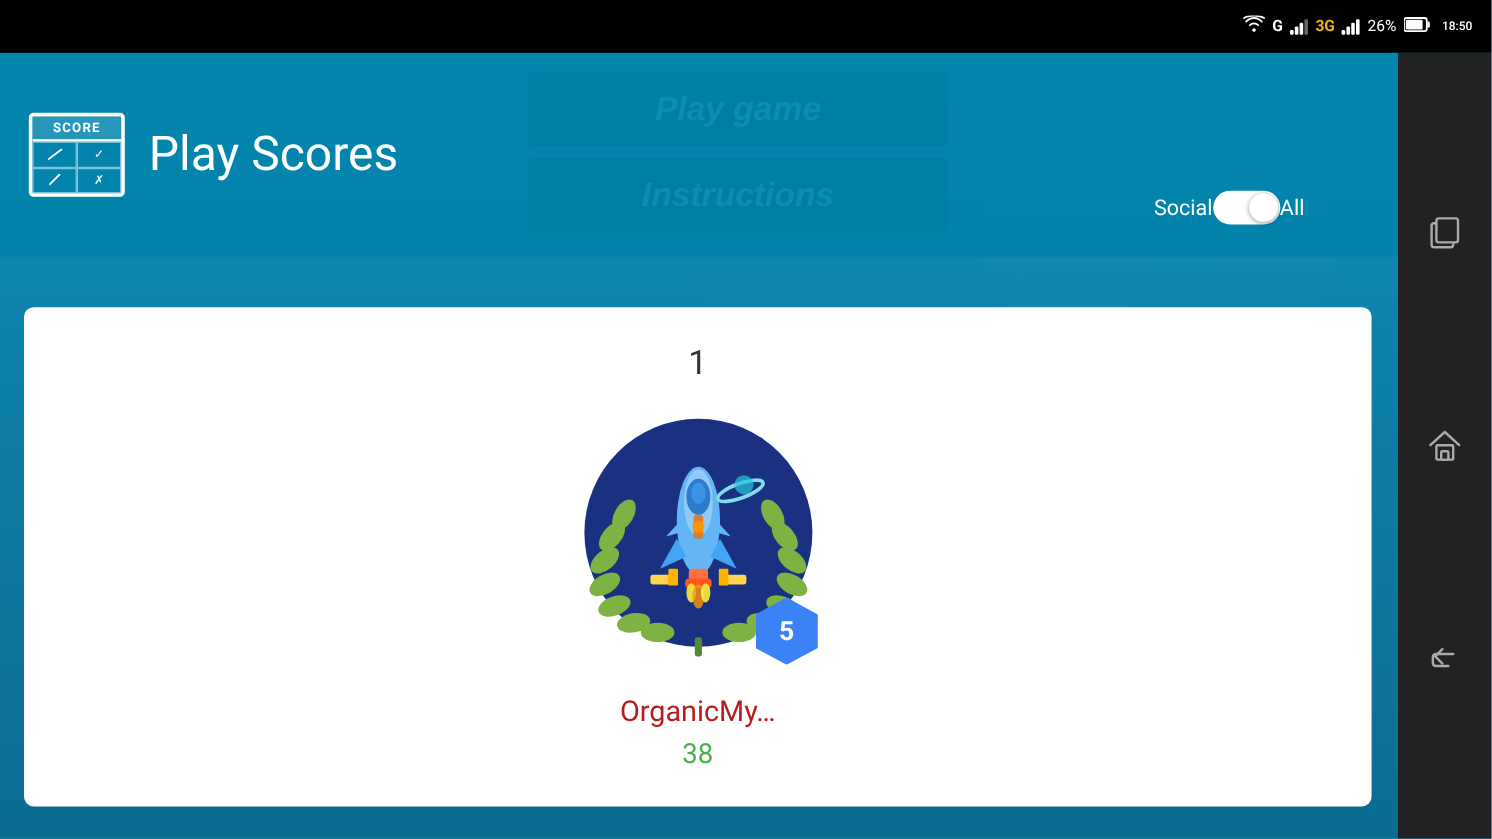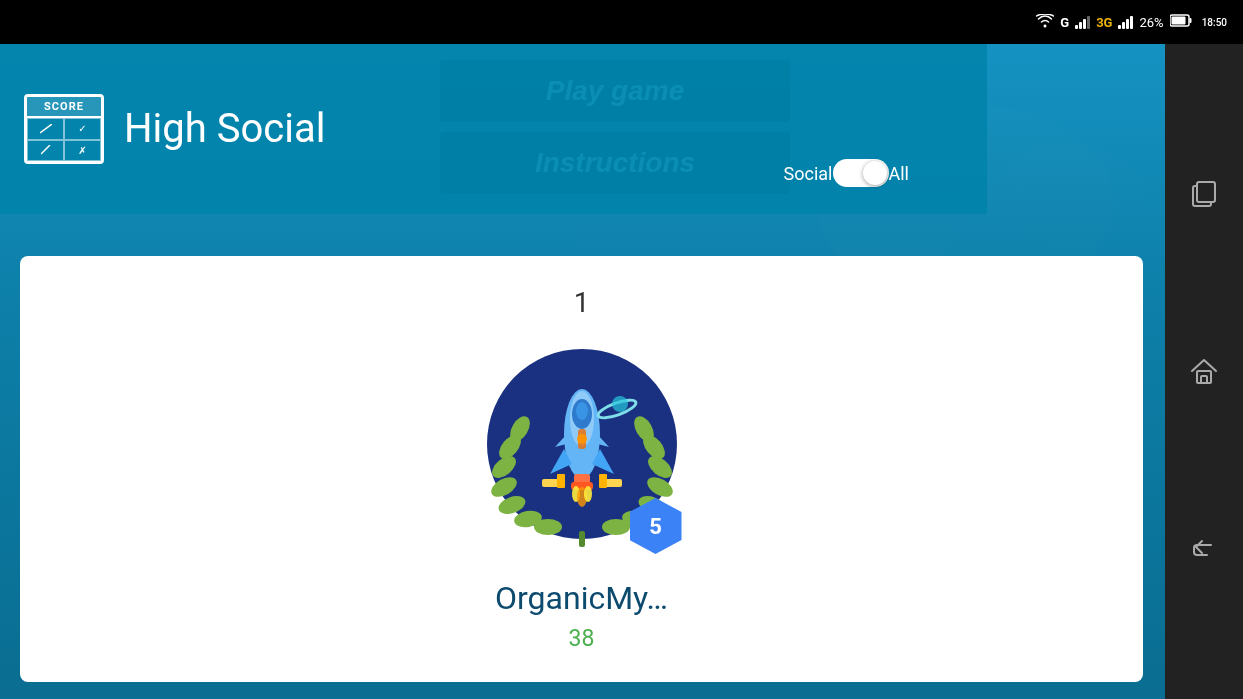--- a/index.html
+++ b/index.html
@@ -50,21 +50,21 @@
       position: absolute;
       border-radius: 50%;
       background: rgba(255,255,255,0.08);
     }
 
     
     .header-bar {
       position: absolute;
       top: 44px;
       left: 0;
-      width: 987px;
+      width: 1165px;
       height: 170px;
       background: rgba(0, 130, 170, 0.85);
       display: flex;
       align-items: center;
       padding: 0 24px;
       z-index: 5;
     }
 
     .score-icon {
       width: 80px;
@@ -260,22 +260,22 @@
       display: flex;
       align-items: center;
       justify-content: center;
       color: #fff;
       font-size: 22px;
       font-weight: bold;
       z-index: 2;
     }
 
     .player-name {
-      font-size: 32px;
-      color: #0c4a6e;
+      font-size: 24px;
+      color: #b91c1c;
       font-weight: 400;
       margin-bottom: 8px;
     }
 
     .player-score {
       font-size: 23px;
       color: #4caf50;
       font-weight: 400;
     }
 
@@ -353,21 +353,21 @@
     <div class="score-icon-cell">✓</div>
     <div class="score-icon-cell">
       <svg width="10" height="10" viewBox="0 0 10 10">
           <line x1="0" y1="9" x2="9" y2="0" stroke="white" stroke-width="1.5"></line>
         </svg>
     </div>
     <div class="score-icon-cell">✗</div>
   </div>
 
   <div class="header-text">
-    <span class="header-title">High Social</span>
+    <span class="header-title">Play Scores</span>
   </div>
 
   <div class="toggle-area">
     <span class="toggle-label">Social</span>
     <div class="toggle-track">
       <div class="toggle-thumb"></div>
     </div>
     <span class="toggle-label">All</span>
   </div>
 </div>

